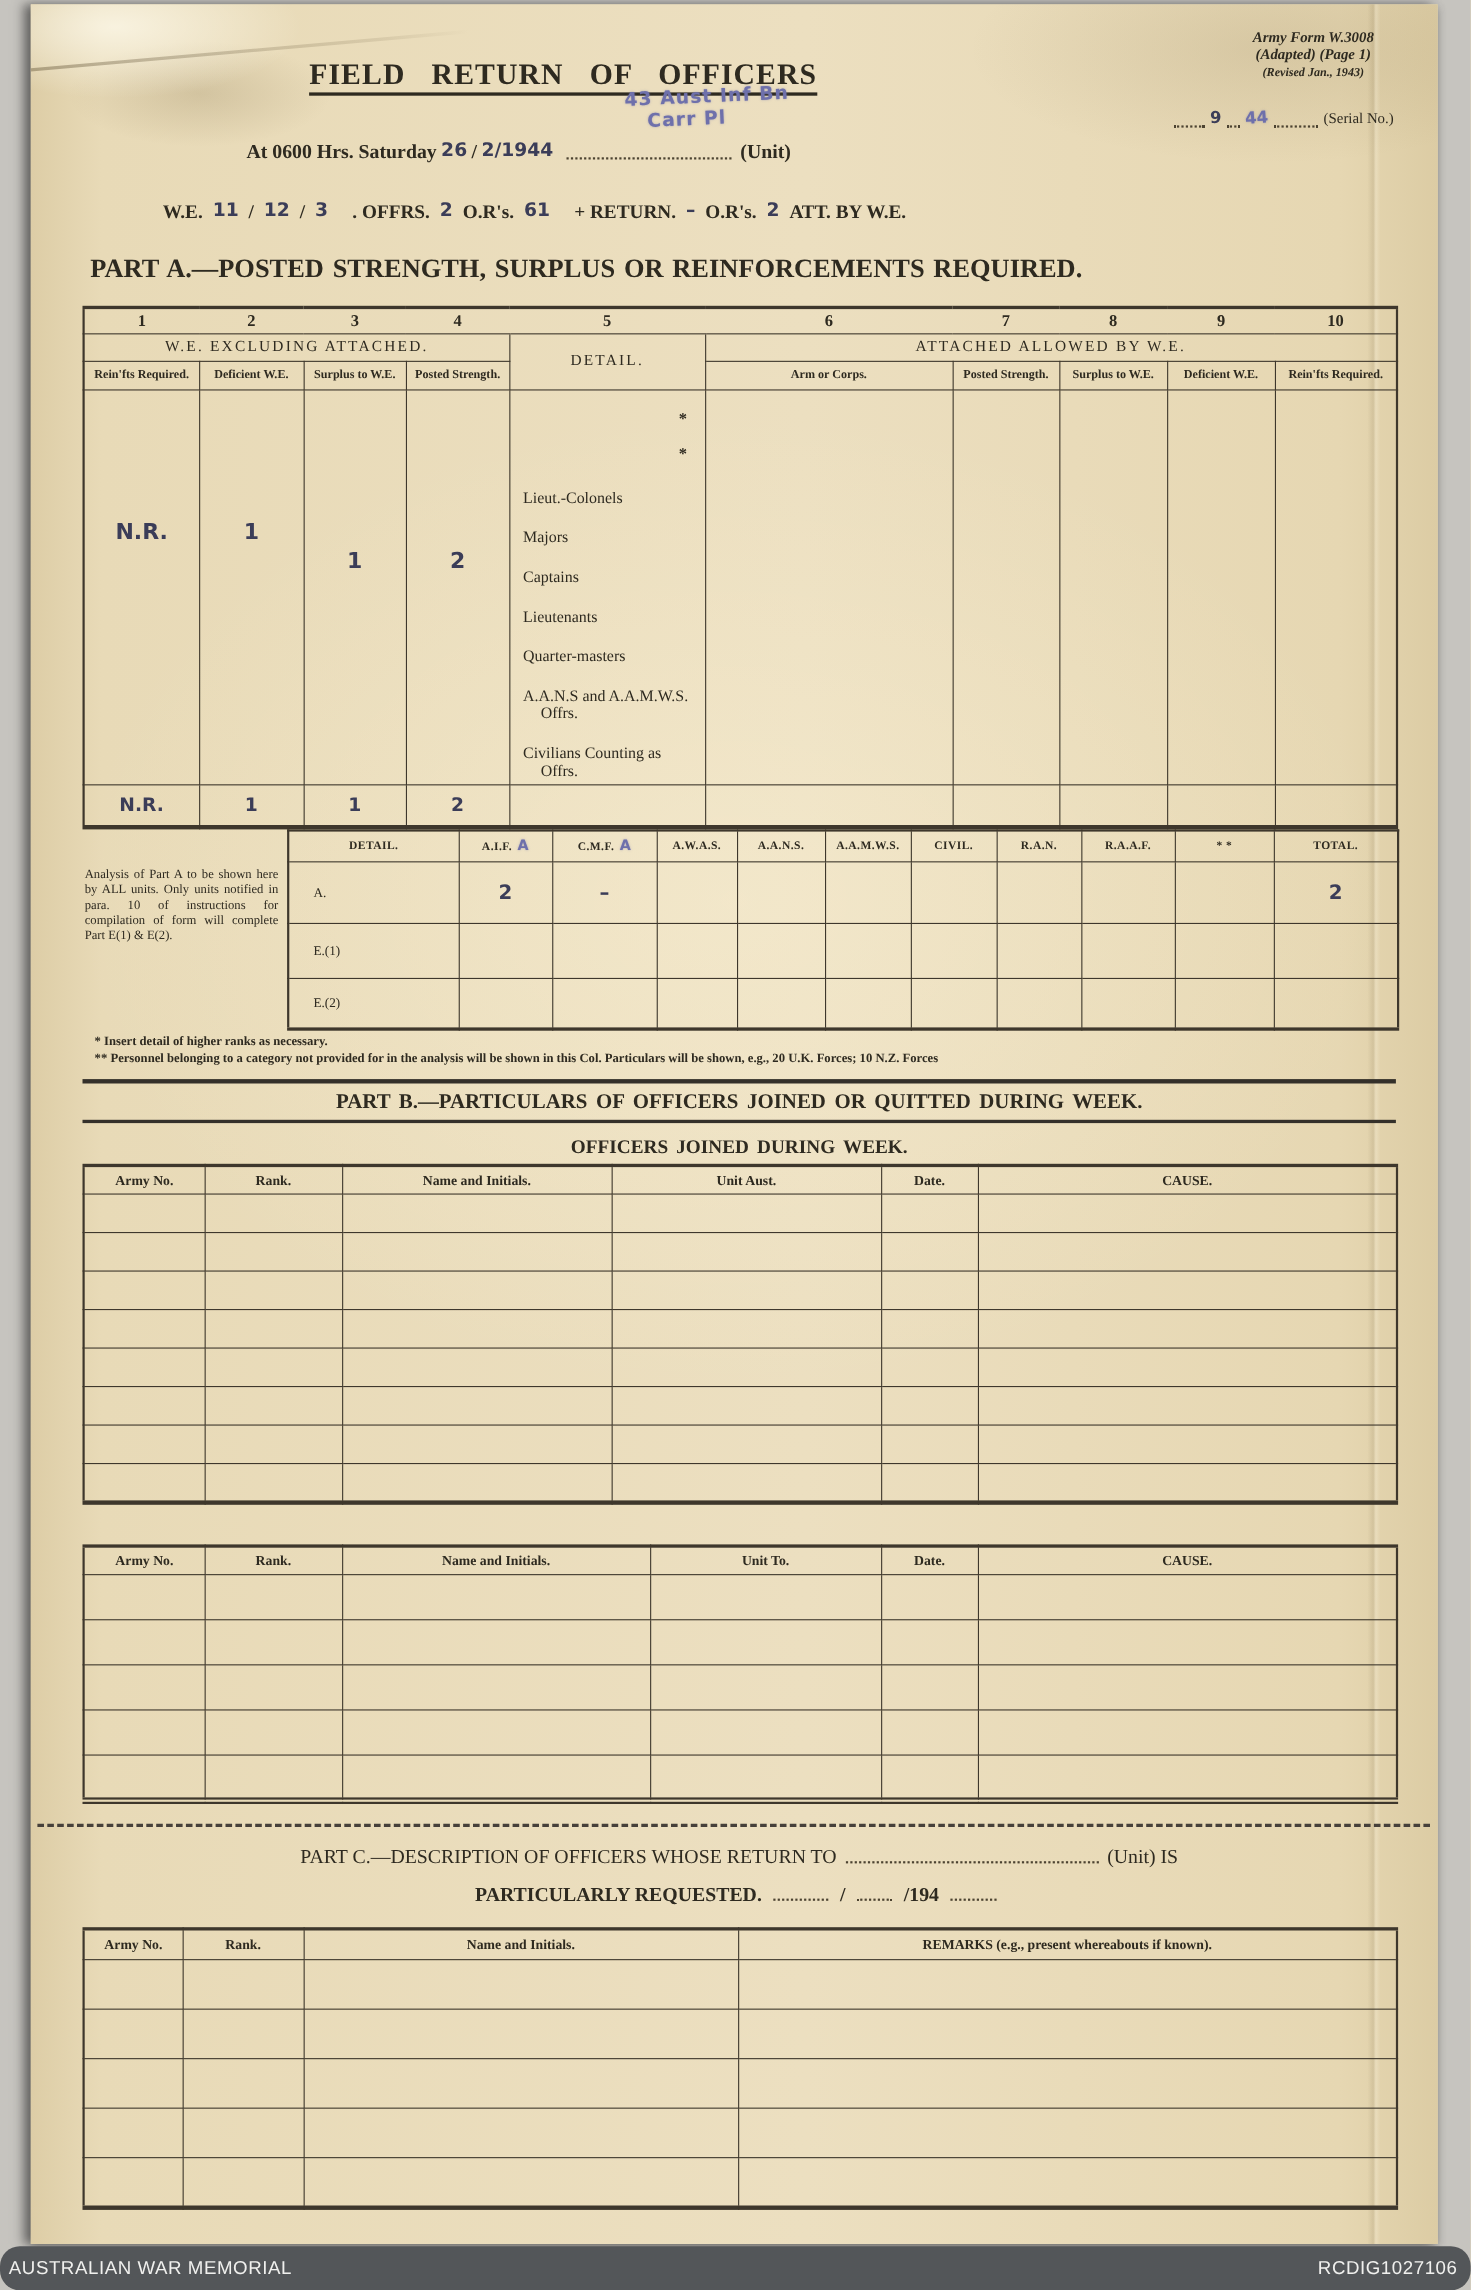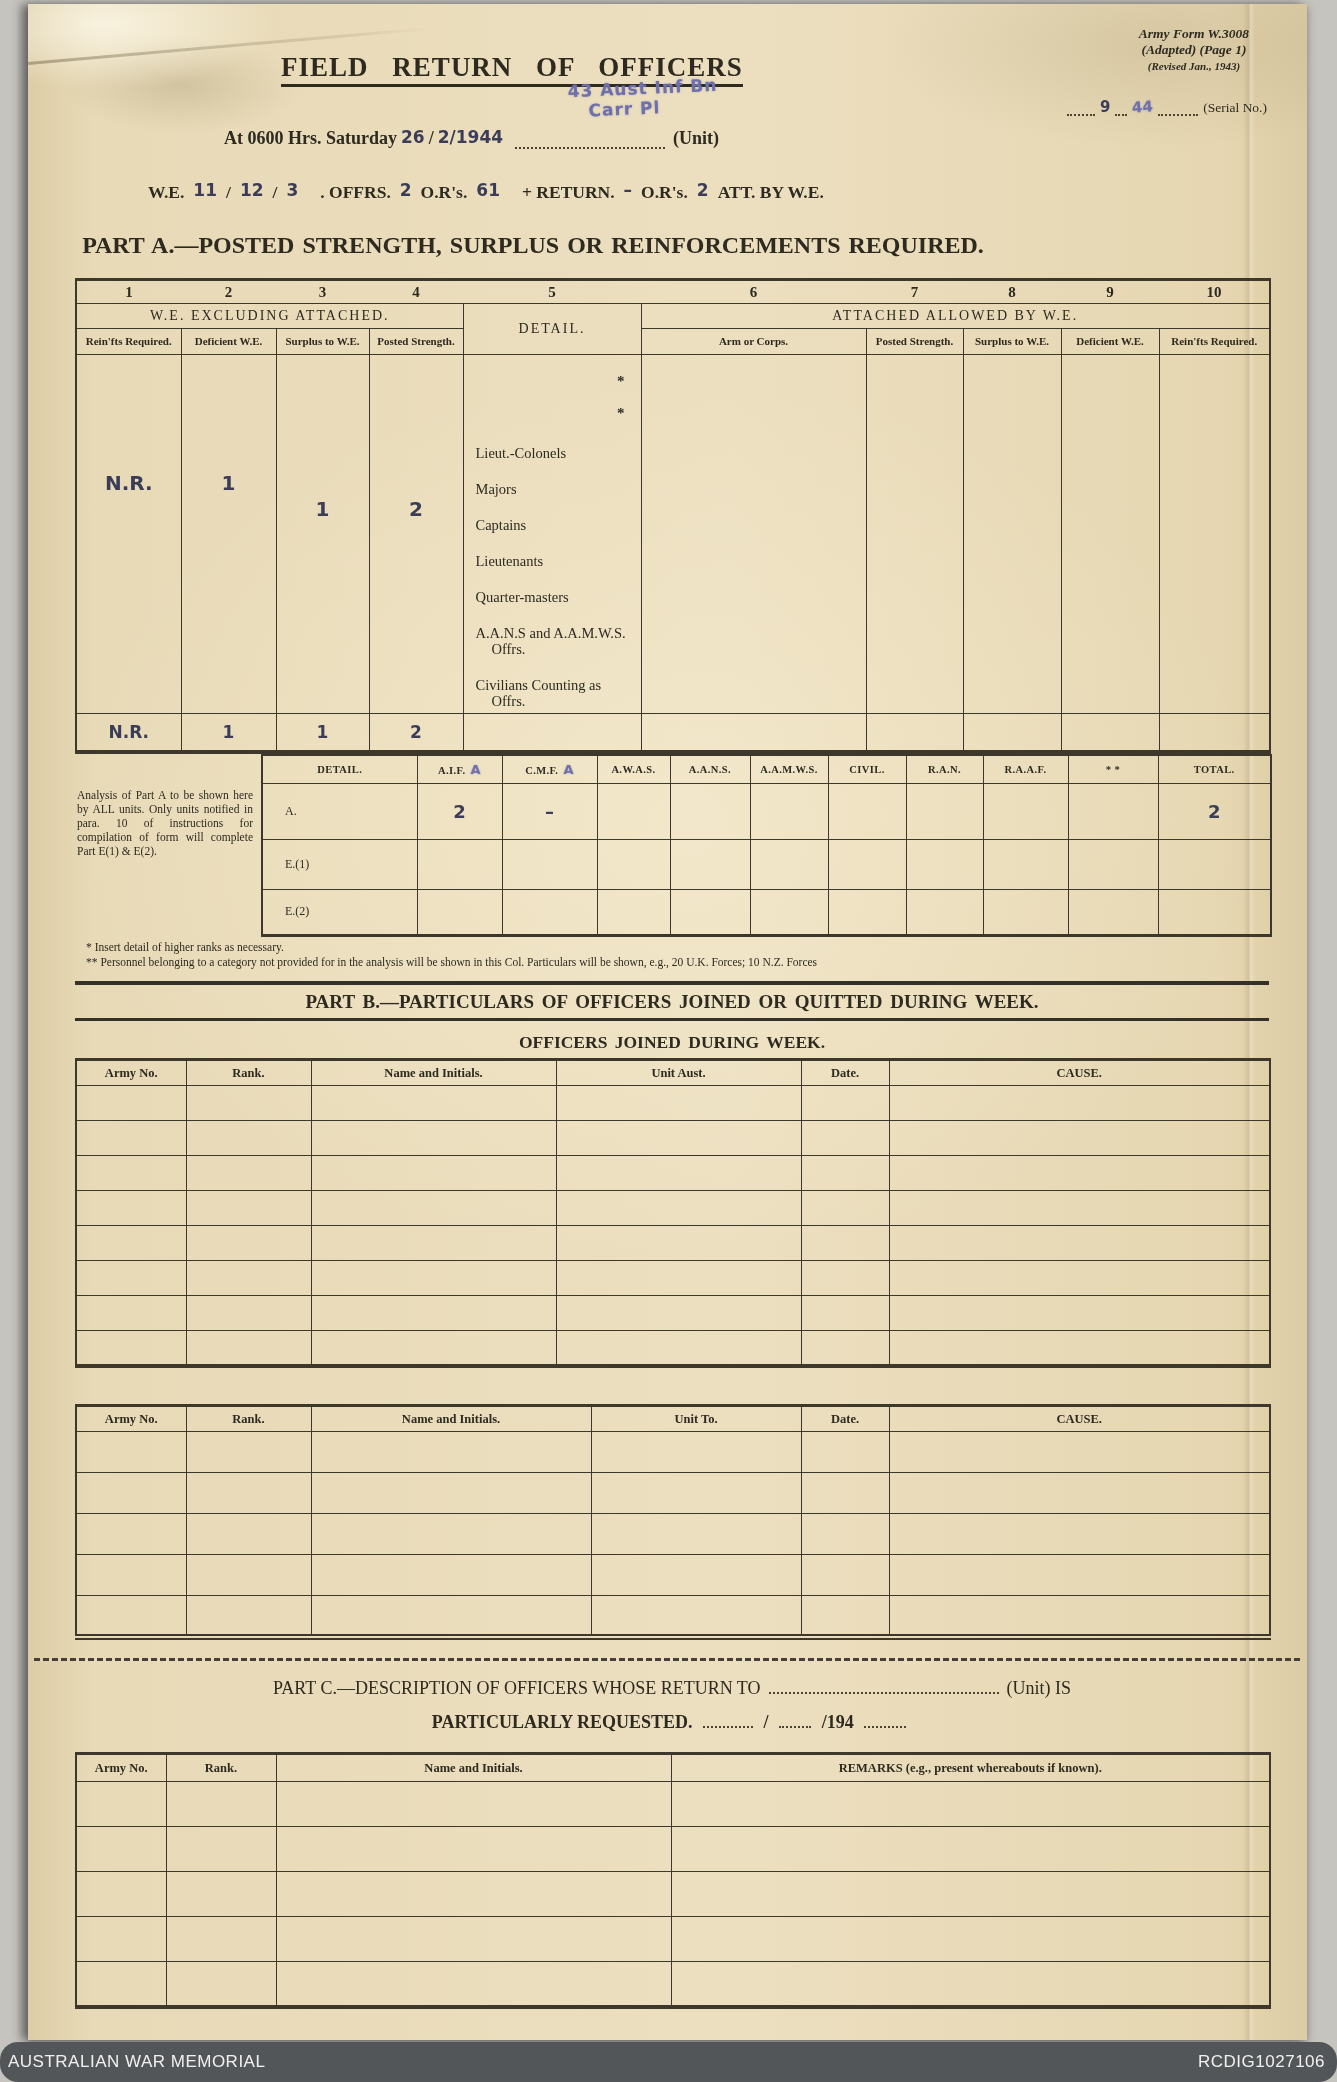--- a/index.html
+++ b/index.html
@@ -33,21 +33,21 @@
   .form-ref .l3 { font-size:11px; }
 
   .serial-line { top:94px; right:40px; display:flex; align-items:flex-end; gap:5px; font-size:13.5px; }
   .serial-line .hw { font-size:15px; }
   .serial-line .stamp { font-size:15px; transform:rotate(-4deg); }
 
   .title { top:48px; left:0; width:968px; text-align:center; font-size:27px; font-weight:bold;
     letter-spacing:1px; word-spacing:16px; }
   .title span { border-bottom:3px solid #2e2a20; padding-bottom:2px; }
 
-  .date-line { top:124px; left:196px; display:flex; align-items:flex-end; font-size:18px;
+  .date-line { top:124px; left:196px; display:flex; align-items:center; font-size:18px;
     font-weight:bold; white-space:nowrap; }
   .date-line .hw { font-size:17px; position:relative; top:-2px; margin:0 4px; }
   .date-line .dots { width:150px; margin:0 8px; }
 
   .unit-stamp { top:74px; left:540px; transform:rotate(-2.5deg); font-size:17px; line-height:20px;
     letter-spacing:1px; white-space:nowrap; }
   .unit-stamp .l2 { margin-left:20px; }
 
   .we-line { top:178px; left:120px; display:flex; align-items:baseline; font-size:17.5px;
     font-weight:bold; white-space:nowrap; }
@@ -86,21 +86,21 @@
     border-bottom:3px solid #3e372c; }
   .an-table td { border:1px solid #3e372c; text-align:center; vertical-align:middle; font-size:10.5px; }
   .an-table tr.hdr-b td { font-weight:bold; height:28px; letter-spacing:.4px; }
   .an-table td.rl { text-align:left; padding-left:22px; font-size:12px; }
   .an-table tr.ra td { height:56px; }
   .an-table tr.re1 td { height:50px; }
   .an-table tr.re2 td { height:46px; }
   .an-table .hw { font-size:18px; }
   .an-table .stamp { font-size:13px; margin-left:5px; }
 
-  .footnotes { top:936px; left:58px; width:1180px; font-size:11.5px; line-height:15px; font-weight:normal; }
+  .footnotes { top:936px; left:58px; width:1180px; font-size:11.5px; line-height:15px; font-weight:bold; }
 
   .partb-bar { top:977px; left:47px; width:1194px; border-top:4px solid #34302a;
     border-bottom:3px solid #34302a; text-align:center; font-size:19px; font-weight:bold;
     padding:6px 0 5px; word-spacing:3px; }
 
   .sub-title { left:47px; width:1194px; text-align:center; font-size:17.5px; font-weight:bold;
     word-spacing:3px; }
   .jt { top:1028px; } .qt { top:1374px; }
 
   .blank-table { left:47px; width:1194px; border:2px solid #3e372c; border-top:3px solid #3e372c; }

